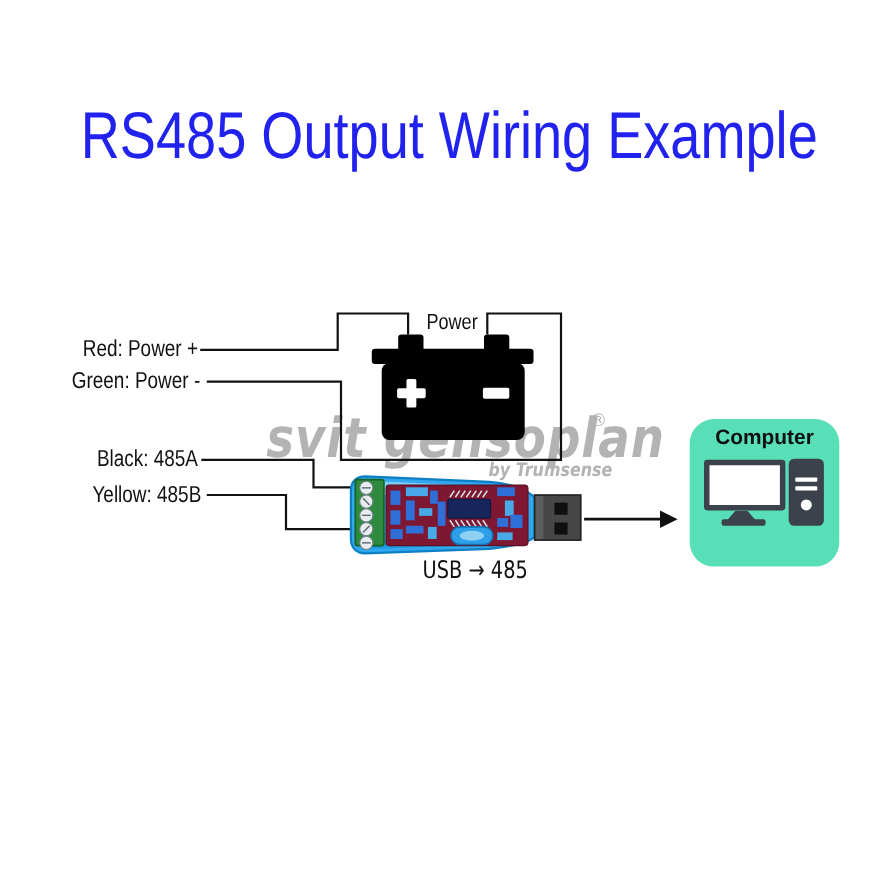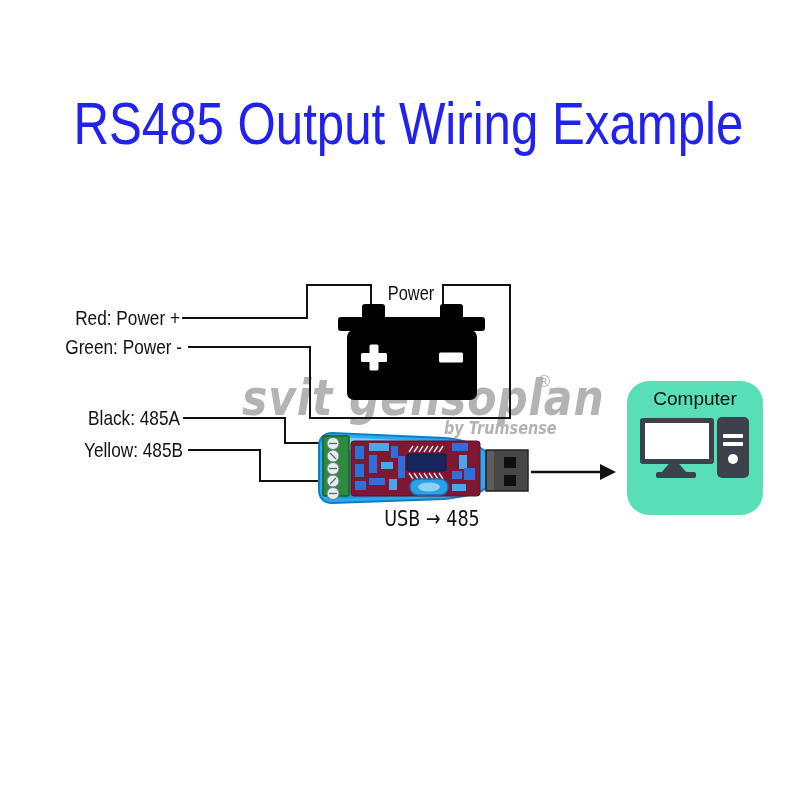--- a/index.html
+++ b/index.html
@@ -48,20 +48,21 @@
   }
   .usb-caption{
     left:352px;top:507px;width:160px;text-align:center;
     font-family:"DejaVu Sans",sans-serif;font-size:22px;line-height:24px;
     transform:scaleX(0.8);z-index:3;white-space:nowrap;
   }
   
   .computer{
     left:627px;top:381px;width:136px;height:134px;border-radius:22px;
     z-index:3;
+    font-weight:bold;
   }
   .computer .part{position:absolute;}
   .comp-label{left:0;top:8px;width:136px;text-align:center;font-size:19px;line-height:20px;color:#101010;}
   .monitor{left:13px;top:37px;width:64px;height:36px;background:#ffffff;border:5px solid #3b424b;border-radius:3px;}
   .mon-neck{left:34px;top:83px;width:26px;height:9px;background:#3b424b;
             clip-path:polygon(30% 0,70% 0,100% 100%,0 100%);}
   .mon-base{left:29px;top:91px;width:40px;height:6px;background:#3b424b;border-radius:2px;}
   .tower{left:90px;top:36px;width:32px;height:61px;background:#3b424b;border-radius:5px;}
   .tower-slot{left:96px;width:20px;height:4px;background:#ffffff;border-radius:1px;}
   .slot1{top:53px;} .slot2{top:61px;}

